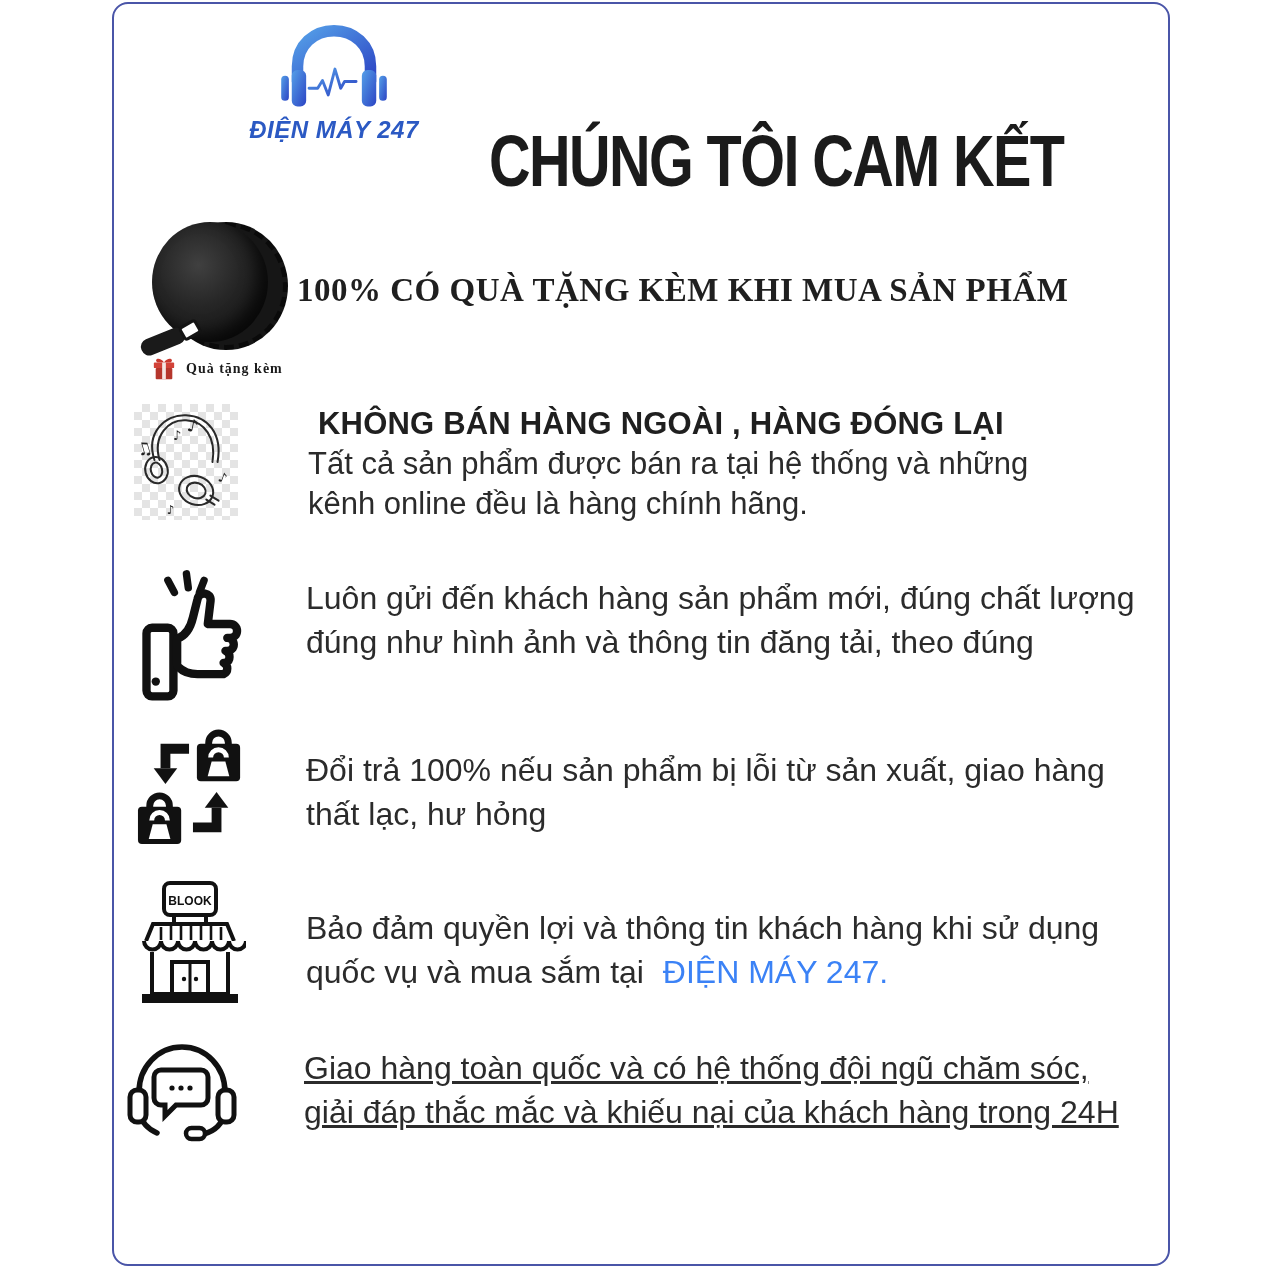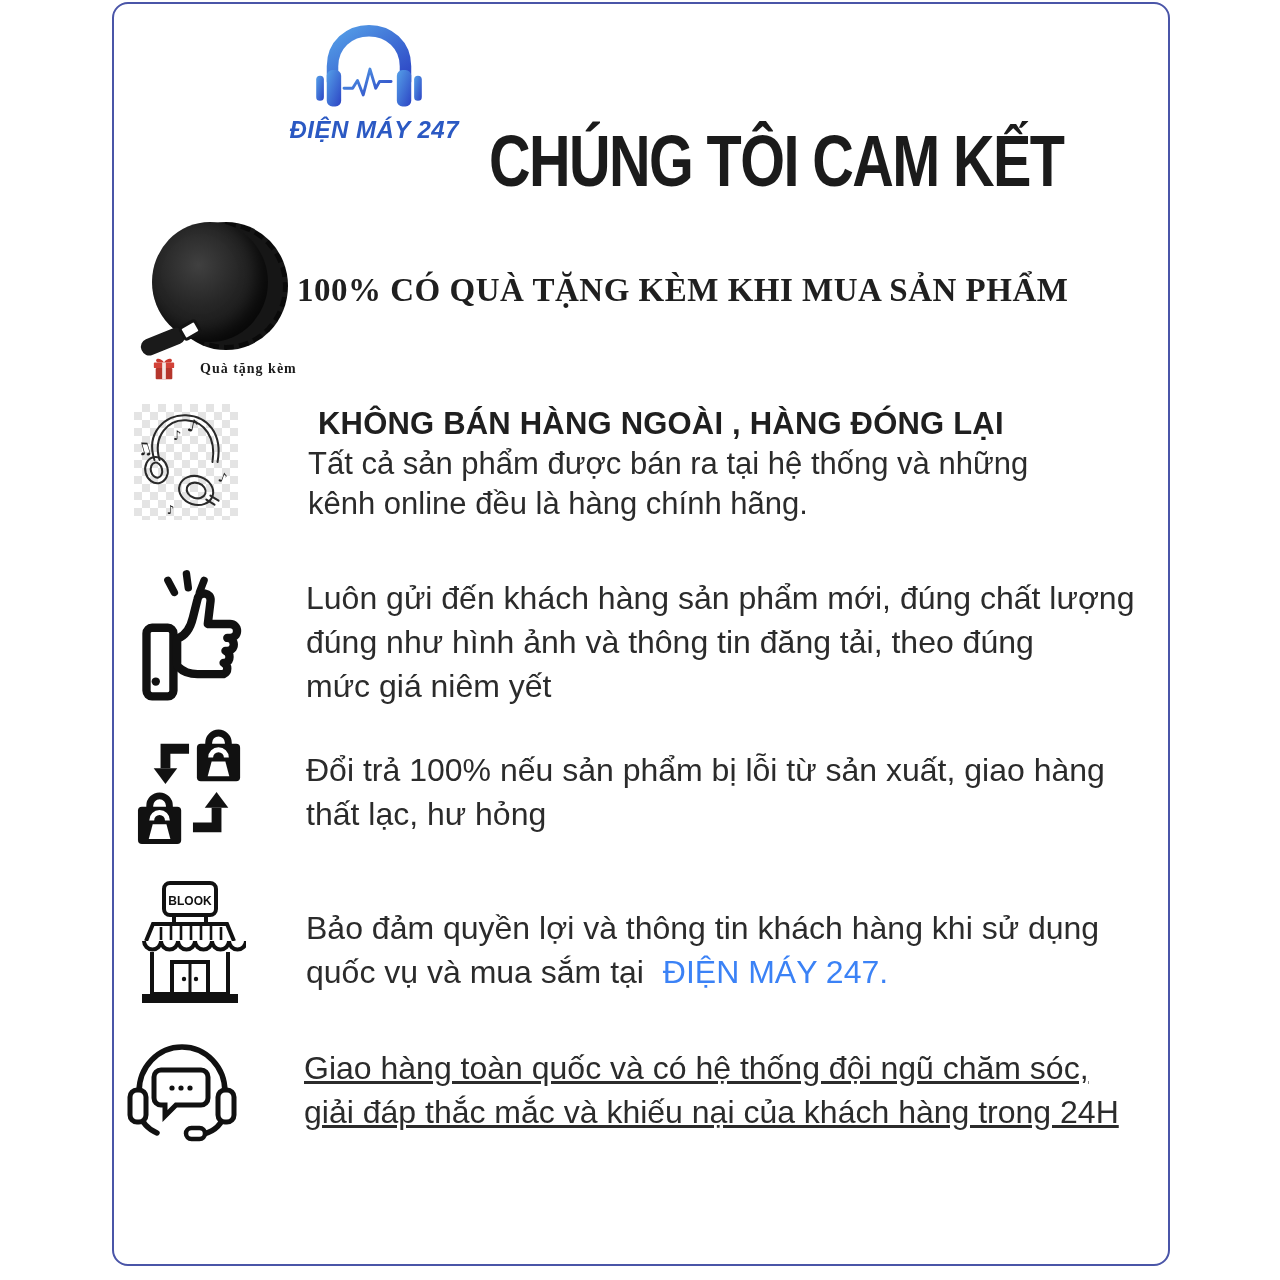--- a/index.html
+++ b/index.html
@@ -1,38 +1,38 @@
 <!DOCTYPE html>
 <html><head>
 <meta charset="utf-8">
 <style>
   html,body{margin:0;padding:0;background:#fff;}
   body{width:1280px;height:1280px;position:relative;font-family:"Liberation Sans",sans-serif;color:#222;overflow:hidden;}
   .frame{position:absolute;left:112px;top:2px;width:1054px;height:1260px;border:2px solid #4a55a8;border-radius:16px;background:#fff;}
 
   
-  .logo-wrap{position:absolute;left:130px;top:18px;width:180px;text-align:right;margin-left:35px;}
+  .logo-wrap{position:absolute;left:130px;top:18px;width:180px;text-align:center;}
   .logo-svg{display:block;margin:0 auto;}
   .logo-text{margin-top:-2px;font-size:24px;font-weight:bold;font-style:italic;color:#2b59c3;letter-spacing:.5px;white-space:nowrap;}
   .page-title{position:absolute;left:375px;top:70px;font-size:72px;font-weight:bold;color:#1b1b1b;letter-spacing:-2px;white-space:nowrap;transform:scaleX(.8);transform-origin:left top;line-height:1.1;}
 
   
   .heading{position:absolute;font-weight:bold;color:#1f1f1f;white-space:nowrap;}
   .body-lines{position:absolute;font-size:32px;color:#2b2b2b;line-height:44px;white-space:nowrap;margin-left:44px;}
   .b{font-weight:normal;color:#3b82f6;margin-left:10px;}
 
   
   .case-photo{position:absolute;left:36px;top:216px;width:132px;height:132px;}
   .case-ring{position:absolute;left:14px;top:2px;width:114px;height:118px;border-radius:50%;border:5px dashed #0a0a0a;background:#161616;}
   .case-body{position:absolute;left:2px;top:2px;width:116px;height:120px;border-radius:50%;
      background:radial-gradient(circle at 40% 36%,#404040 0%,#262626 40%,#0e0e0e 95%);
      box-shadow:inset -10px -8px 16px rgba(0,0,0,.65);}
   .case-pull{position:absolute;left:-10px;bottom:2px;width:46px;height:17px;border-radius:8px;background:#1a1a1a;transform:rotate(-22deg);}
   .case-pull-link{position:absolute;left:30px;bottom:14px;width:14px;height:10px;border:3px solid #141414;border-radius:4px;transform:rotate(-30deg);background:#fff;}
-  .gift-caption{position:absolute;left:38px;top:352px;display:flex;align-items:center;gap:24px;}
+  .gift-caption{position:absolute;left:38px;top:352px;display:flex;align-items:center;gap:10px;}
   .gift-caption span{font-family:"Liberation Serif",serif;font-weight:bold;font-size:14px;letter-spacing:1px;color:#1c1c1c;white-space:nowrap;}
   .row1-heading{left:183px;top:268px;font-size:33px;letter-spacing:.5px;font-family:Liberation Serif, serif;}
 
   
   .sketch-box{position:absolute;left:20px;top:400px;width:104px;height:116px;
      background:conic-gradient(#e4e4e4 25%,#fff 25% 50%,#e4e4e4 50% 75%,#fff 75%);
      background-size:16px 16px;}
   .row2-heading{left:156px;top:402px;font-size:31px;letter-spacing:.2px;margin-left:48px;}
   .row2-body{left:150px;top:440px;font-size:31px;line-height:40px;}
 
@@ -120,21 +120,20 @@
     </g>
     <g fill="none" stroke="#111" stroke-width="9" stroke-linejoin="round" stroke-linecap="round">
       <rect x="7" y="66" width="29" height="74" rx="6"></rect>
       <path d="M40 78 c8-3 14-10 17-23 l5-20 c2-9 15-7 14 2 l-3 25 h24 a7.5 7.5 0 0 1 0 15 h-3 a7 7 0 0 1 0 14 h-2 a7 7 0 0 1 0 13 h-2 a6.5 6.5 0 0 1 0 12 h-28 c-9 0-16-3-21-8 l-1-1 z"></path>
     </g>
     <circle cx="17" cy="124" r="4.5" fill="#111"></circle>
   </svg>
   <div class="body-lines row3-body">
     <div>Luôn gửi đến khách hàng sản phẩm mới, đúng chất lượng</div>
     <div>đúng như hình ảnh và thông tin đăng tải, theo đúng</div>
-    <div>mức giá niêm yết</div>
   </div>
 
   <svg class="icon-abs" style="left:22px;top:722px;" width="110" height="124" viewBox="0 0 112 124">
     <defs>
       <g id="bag">
         <path d="M12 18 v-4 a10 10 0 0 1 20 0 v4" fill="none" stroke="#111" stroke-width="7"></path>
         <rect x="0" y="15" width="44" height="38" rx="4" fill="#111"></rect>
         <path d="M14 29 a8 8 0 0 1 16 0" fill="none" stroke="#fff" stroke-width="5"></path>
         <polygon points="11,48 33,48 29,33 15,33" fill="#fff"></polygon>
       </g>

